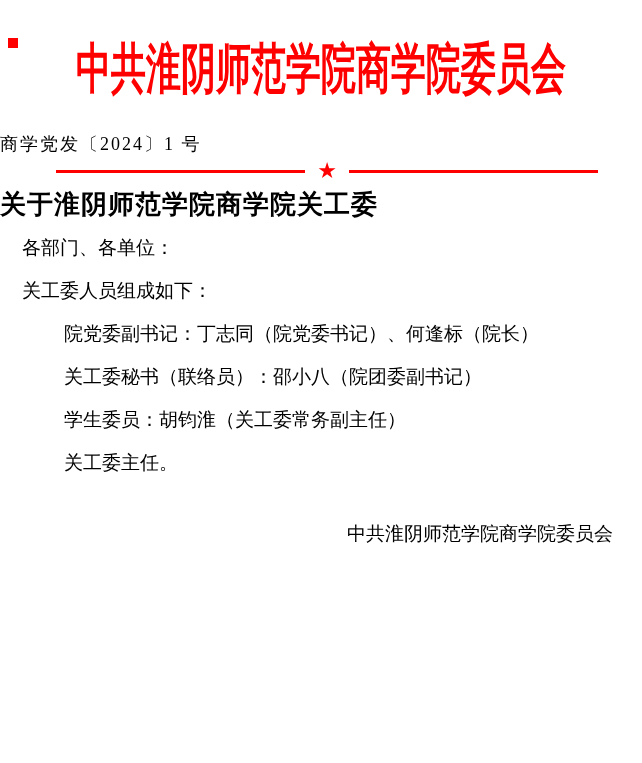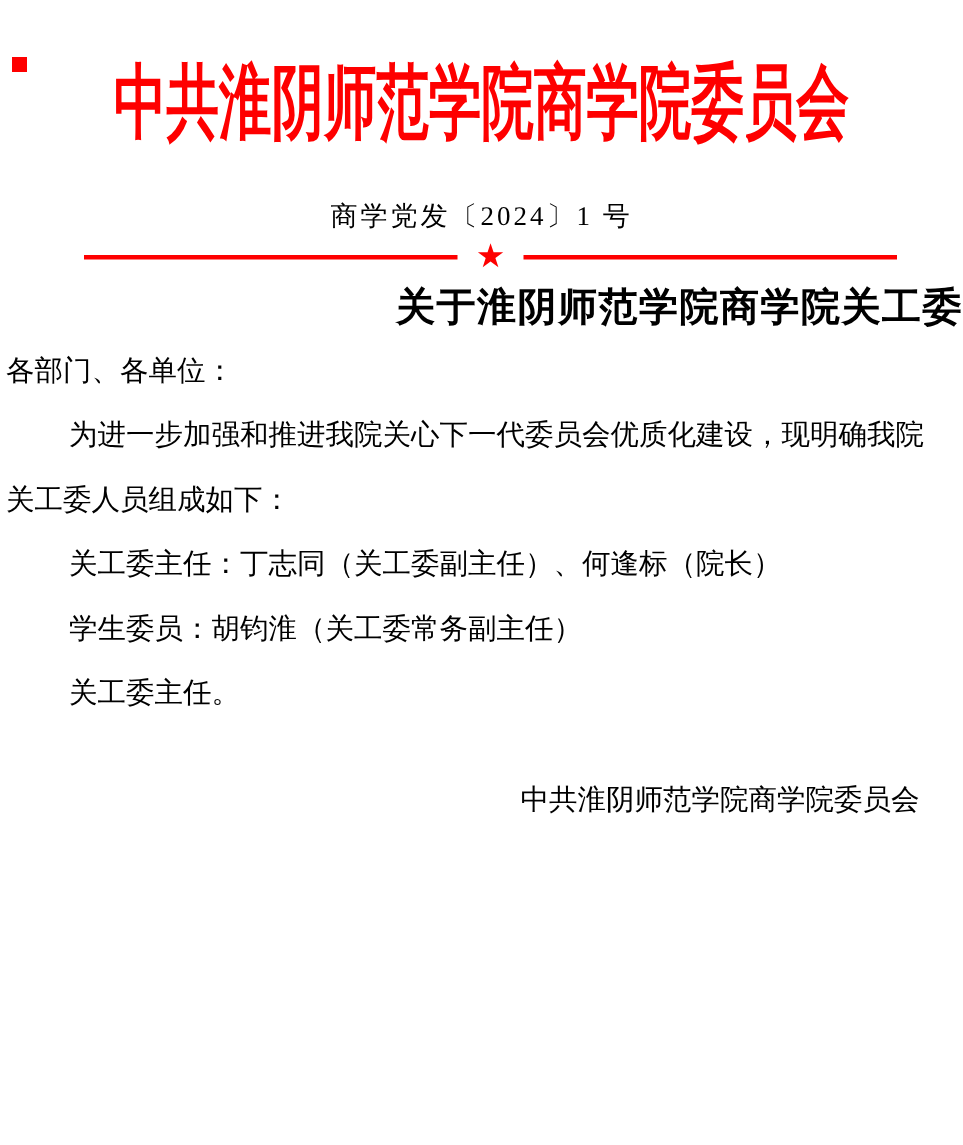--- a/index.html
+++ b/index.html
@@ -9,35 +9,35 @@
   }
   .corner-mark{
     position:absolute;left:8px;top:38px;width:10px;height:10px;background:#fe0000;
   }
   .masthead{
     margin:42px 0 0 0;text-align:center;white-space:nowrap;
     color:#fe0000;font-weight:bold;font-size:35px;line-height:35px;
     transform:scaleY(1.55);transform-origin:center top;
   }
   .doc-number{
-    margin-top:57px;text-align:center;font-size:18px;line-height:20px;
+    margin-top:57px;text-align:left;font-size:18px;line-height:20px;
     letter-spacing:2px;
   }
   .separator{
     margin:5px 44px 0 56px;height:24px;display:flex;align-items:center;
   }
   .separator .seg{flex:1 1 0;height:3px;background:#fe0000;}
   .separator .star{
     color:#fe0000;font-size:22px;line-height:22px;margin:0 12px;flex:0 0 auto;
   }
   .doc-title{
-    margin-top:2px;text-align:right;font-weight:bold;
+    margin-top:2px;text-align:left;font-weight:bold;
     font-size:26px;line-height:39px;letter-spacing:1px;
   }
-  .body-text{margin:2px 22px 0 4px;font-size:19px;line-height:43px;}
+  .body-text{margin:2px 22px 0 22px;font-size:19px;line-height:43px;}
   .body-text p{margin:0;}
   .body-text .indent{text-indent:42px;}
   .signature-block{
     margin-top:28px;padding-right:29px;text-align:right;
     font-size:19px;line-height:43px;
   }
   .signature-block p{margin:0;}
 </style>
 </head>
 <body>
@@ -53,23 +53,23 @@
   <span class="star">★</span>
   <span class="seg"></span>
 </div>
 
 <div class="doc-title">
   <div>关于淮阴师范学院商学院关工委</div>
 </div>
 
 <div class="body-text">
   <p>各部门、各单位：</p>
-  <p class="indent">为进一步加强和推进我院关心下一代委员会优质化建设，现明确我院</p>
   <p>关工委人员组成如下：</p>
-  <p class="indent">关工委主任：丁志同（关工委副主任）、何逢标（院长）</p>
+  <p class="indent">院党委副书记：丁志同（院党委书记）、何逢标（院长）</p>
+  <p class="indent">关工委秘书（联络员）：邵小八（院团委副书记）</p>
   <p class="indent">学生委员：胡钧淮（关工委常务副主任）</p>
   <p class="indent">关工委主任。</p>
 </div>
 
 <div class="signature-block">
   <p>中共淮阴师范学院商学院委员会</p>
 
 </div>
 
 </body></html>

